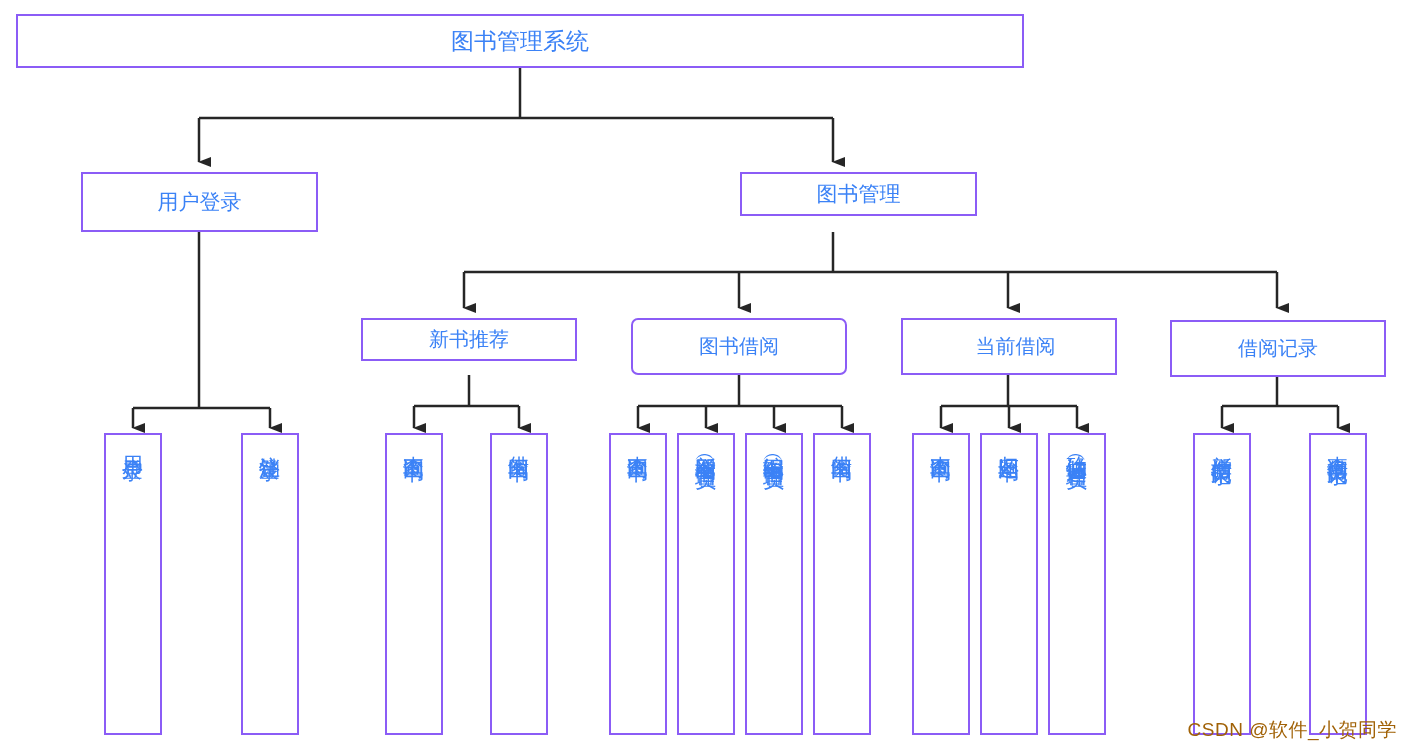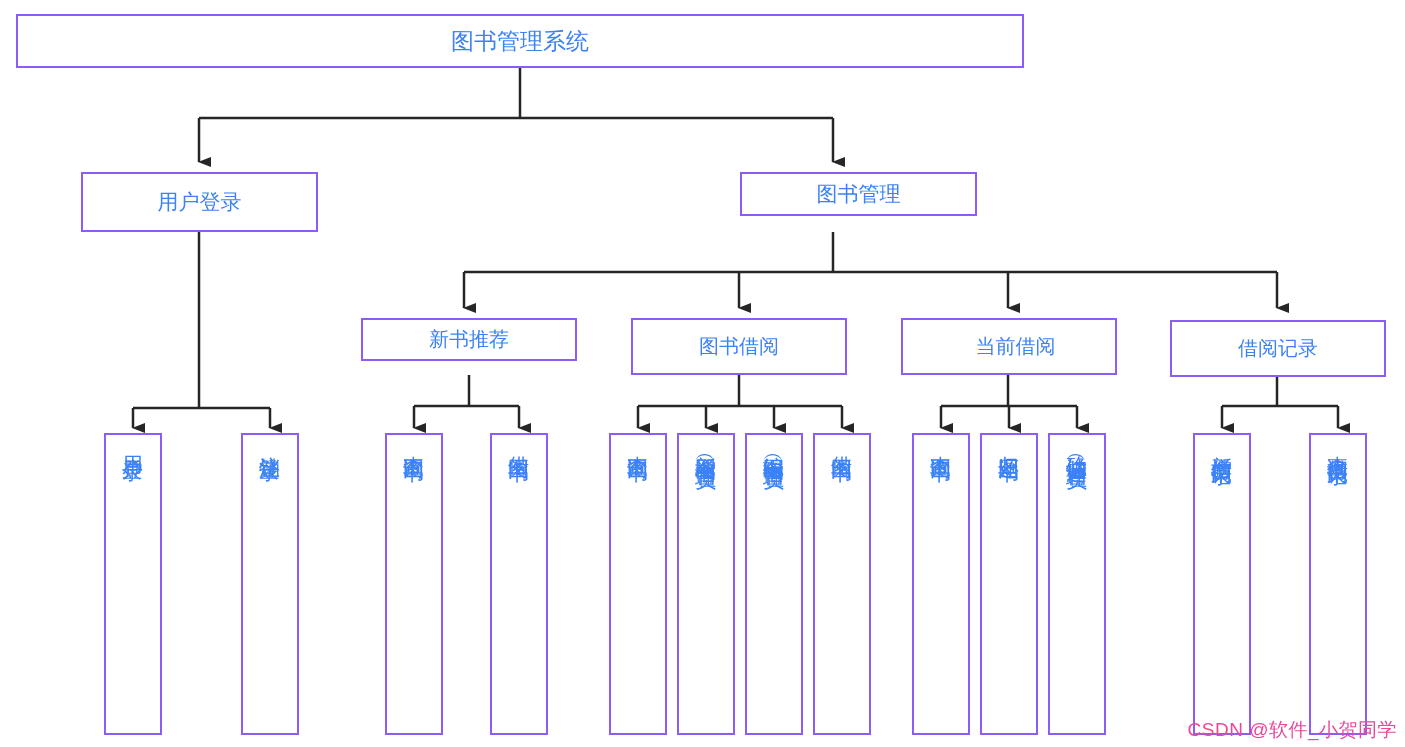--- a/index.html
+++ b/index.html
@@ -51,21 +51,21 @@
     letter-spacing: 2px;
     line-height: 1;
     white-space: nowrap;
   }
   .leaf .vtext { display: block; }
   .watermark {
     position: absolute;
     right: 8px;
     bottom: 4px;
     font-size: 19px;
-    color: #ec4899;
+    color: #a16207;
     letter-spacing: 0.5px;
     z-index: 5;
     white-space: nowrap;
   }
 </style>
 </head>
 <body>
 
 <div id="canvas">
 
@@ -128,21 +128,21 @@
   </div>
 
   <div class="node level2" style="left:712px; top:172px; width:237px; height:44px;margin-left:28px;">
     <span>图书管理</span>
   </div>
 
   <div class="node level3" style="left:361px; top:318px; width:216px; height:43px;">
     <span>新书推荐</span>
   </div>
 
-  <div class="node level3" style="left:631px; top:318px; width:216px; height:57px;">
+  <div class="node level3" style="left:631px; top:318px; width:216px; height:57px;border-radius:7px;">
     <span>图书借阅</span>
   </div>
 
   <div class="node level3" style="left:901px; top:318px; width:216px; height:57px;padding-left:13px;">
     <span>当前借阅</span>
   </div>
 
   <div class="node level3" style="left:1170px; top:320px; width:216px; height:57px;">
     <span>借阅记录</span>
   </div>

